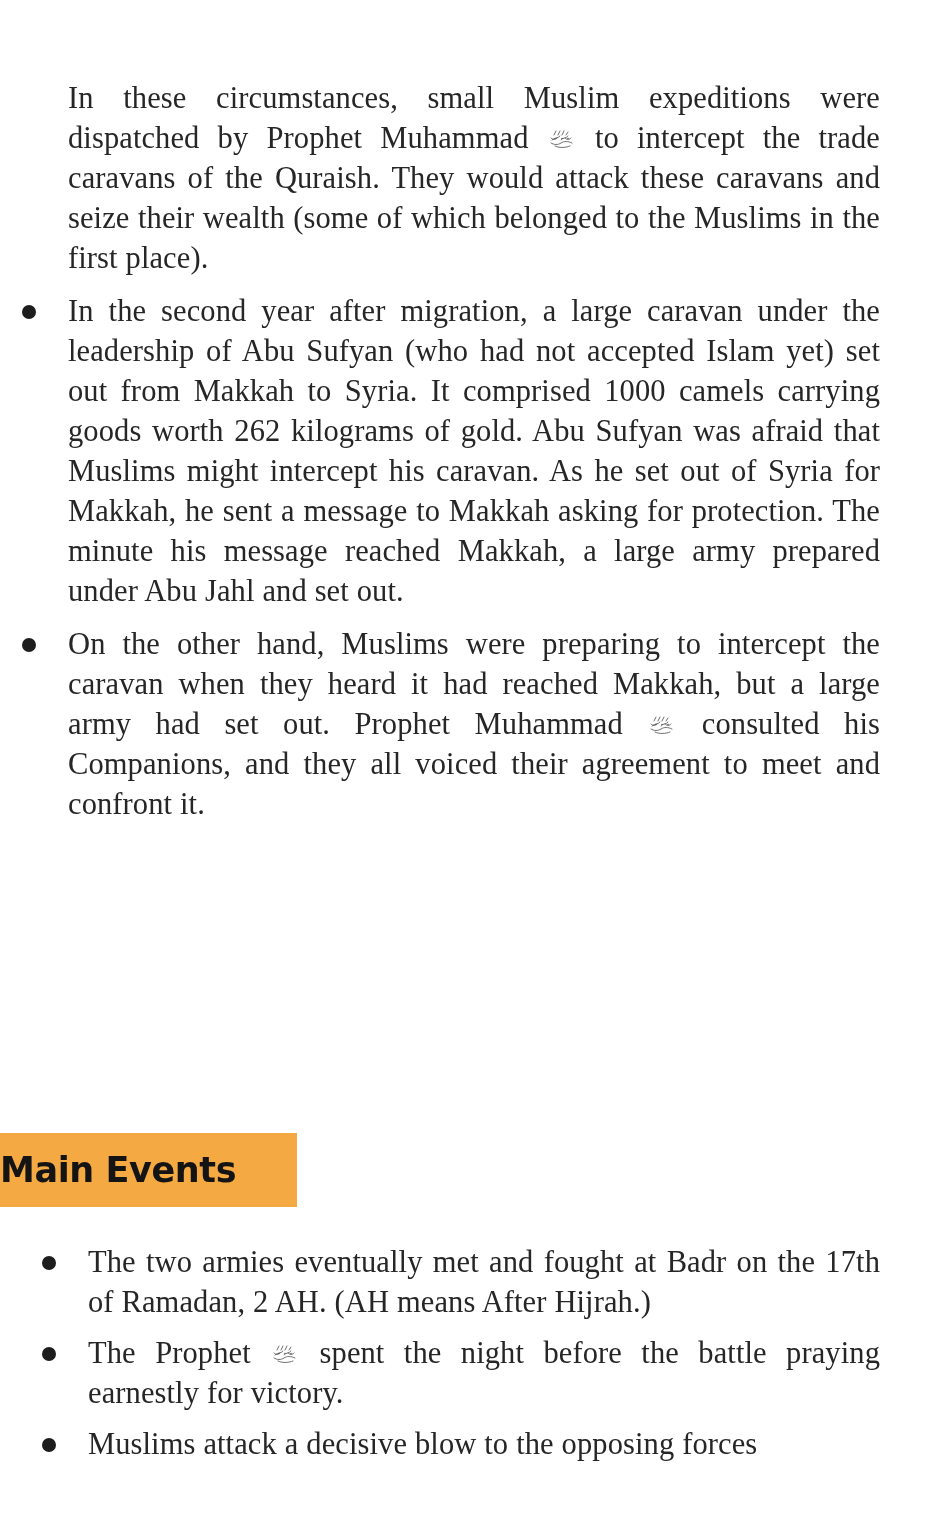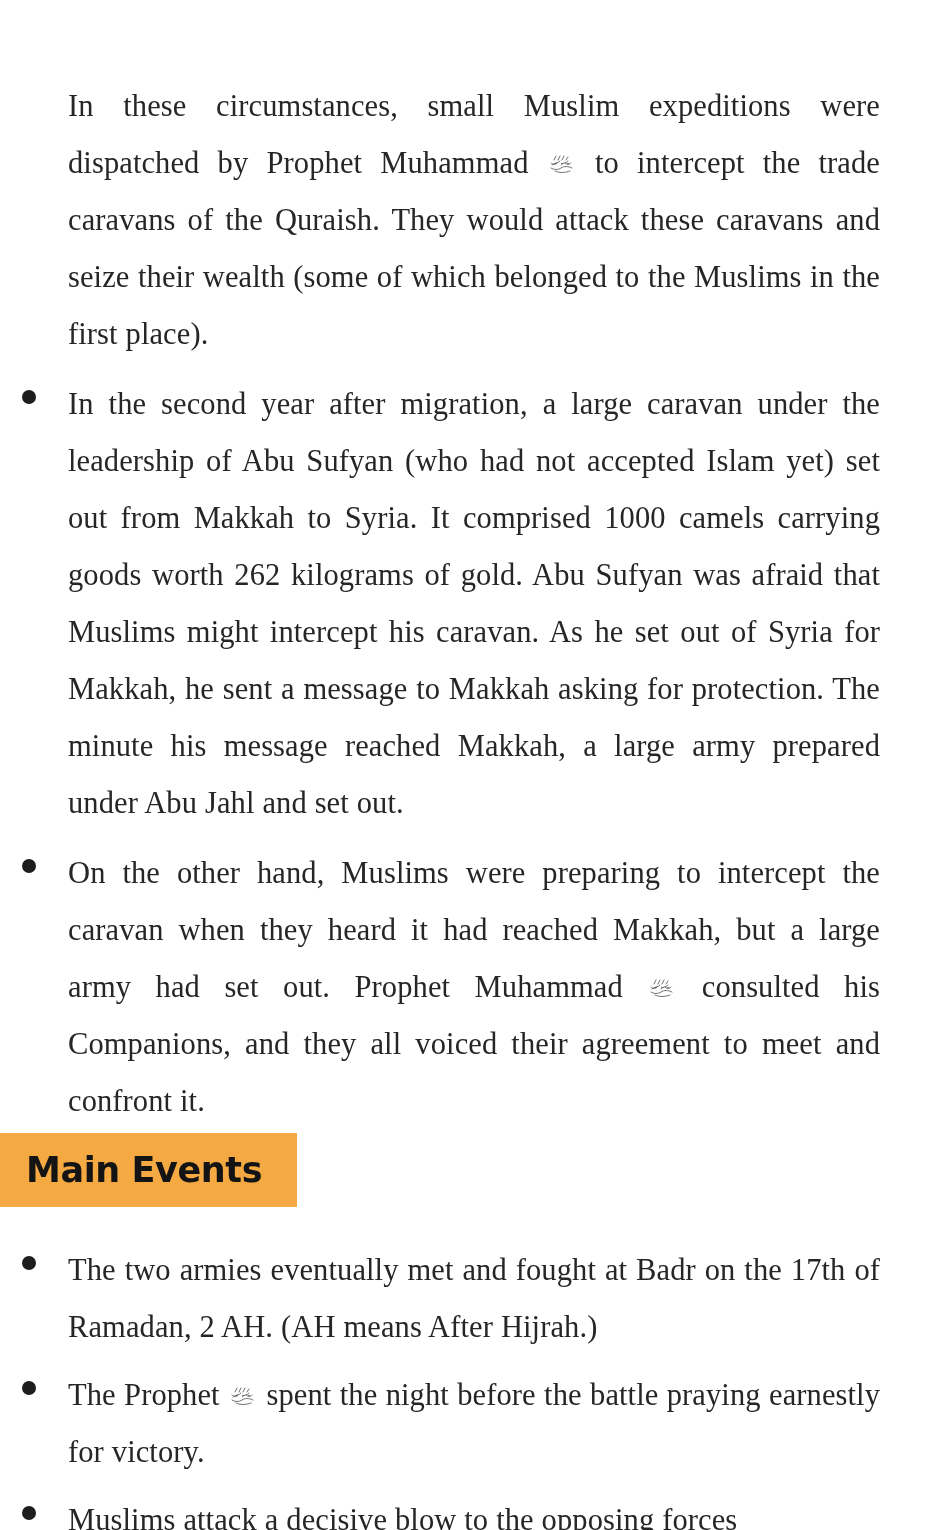--- a/index.html
+++ b/index.html
@@ -26,21 +26,21 @@
   .column {
     position: absolute;
     left: 68px;
     top: 78px;
     width: 812px;
   }
 
   .para {
     position: relative;
     font-size: 30.5px;
-    line-height: 57px;
+    line-height: 40px;
     text-align: justify;
     text-justify: inter-word;
     letter-spacing: 0.1px;
     word-spacing: 0.2px;
     margin: 0 0 13px 0;
     color: #262626;
   }
   .para:last-child { margin-bottom: 0; }
 
   
@@ -79,32 +79,31 @@
     background: #f5a942;
     display: flex;
     align-items: center;
   }
   .section-heading .label {
     font-family: "DejaVu Sans", "Liberation Sans", sans-serif;
     font-weight: bold;
     font-size: 35px;
     letter-spacing: -0.4px;
     color: #141414;
-    padding-left: 26px;
     line-height: 1;
   }
 
   
   .column-2 {
     position: absolute;
     left: 68px;
     top: 1242px;
     width: 812px;
   }
-  .column-2 .para { margin-bottom: 11px; }
+  .column-2 .para { margin-bottom: 11px; margin-left: 20px; }
 </style>
 </head>
 <body>
 
 <div class="page">
 
   <div class="column" id="intro-column">
       <p class="para">
         <span class="txt">In these circumstances, small Muslim expeditions were dispatched by Prophet Muhammad <span class="salawat"><svg viewBox="0 0 26 22" xmlns="http://www.w3.org/2000/svg">
               <g fill="none" stroke="#3a3a3a" stroke-width="0.9" stroke-linecap="round">

